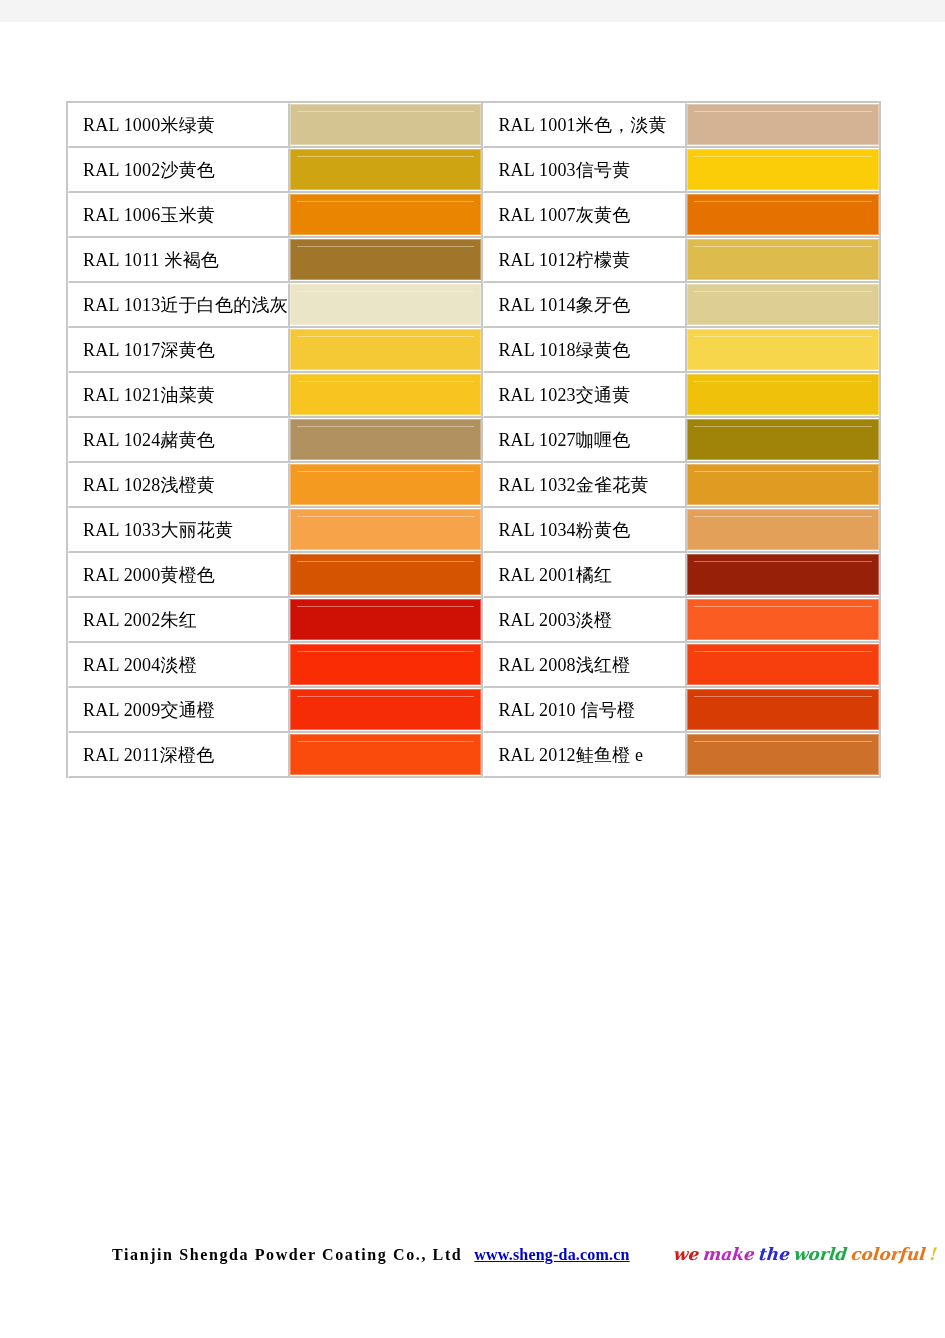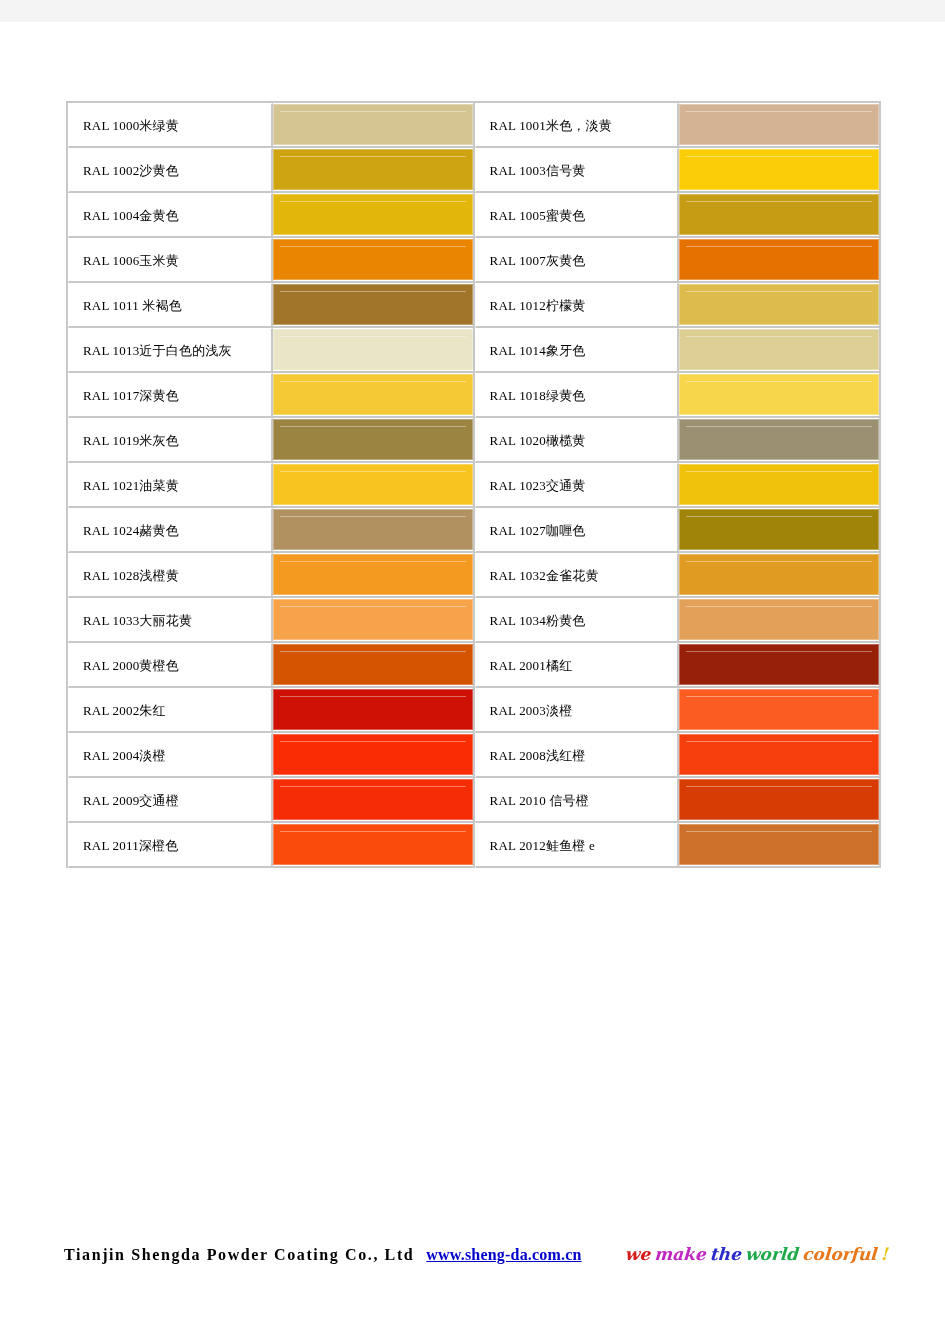--- a/index.html
+++ b/index.html
@@ -50,21 +50,21 @@
     background: #ffffff;
     border-top: 1px solid #ffffff;
     border-left: 1px solid #ffffff;
   }
   td.swatch-cell {
     width: 203px;
     padding: 0;
   }
   .name-inner {
     padding: 0 0 0 14px;
-    font-size: 13px;
+    font-size: 18px;
     color: #000000;
     white-space: nowrap;
     letter-spacing: 0.2px;
     line-height: 41px;
   }
   .swatch {
     width: 100%;
     height: 41px;
     box-sizing: border-box;
     position: relative;
@@ -81,21 +81,21 @@
   }
 
   #footer {
     position: absolute;
     left: 0;
     top: 1222px;
     width: 945px;
     text-align: left;
   }
   #footer-inner {
-    padding-left: 64px;
+    padding-left: 112px;
     display: flex;
     align-items: baseline;
   }
   #company-name {
     font-family: "Liberation Serif", "DejaVu Serif", serif;
     font-size: 16px;
     font-weight: bold;
     color: #000000;
     letter-spacing: 1.6px;
     white-space: nowrap;
@@ -155,34 +155,20 @@
           </td>
           <td class="name-cell">
             <div class="name-inner">RAL  1003信号黄</div>
           </td>
           <td class="swatch-cell">
             <div class="swatch" style="background: rgb(251, 205, 9);"></div>
           </td>
         </tr>
         <tr>
           <td class="name-cell">
-            <div class="name-inner">RAL  1004金黄色</div>
-          </td>
-          <td class="swatch-cell">
-            <div class="swatch" style="background: rgb(227, 182, 12);"></div>
-          </td>
-          <td class="name-cell">
-            <div class="name-inner">RAL  1005蜜黄色</div>
-          </td>
-          <td class="swatch-cell">
-            <div class="swatch" style="background: rgb(199, 156, 21);"></div>
-          </td>
-        </tr>
-        <tr>
-          <td class="name-cell">
             <div class="name-inner">RAL  1006玉米黄</div>
           </td>
           <td class="swatch-cell">
             <div class="swatch" style="background: rgb(233, 133, 0);"></div>
           </td>
           <td class="name-cell">
             <div class="name-inner">RAL  1007灰黄色</div>
           </td>
           <td class="swatch-cell">
             <div class="swatch" style="background: rgb(229, 114, 0);"></div>
@@ -221,34 +207,20 @@
             <div class="name-inner">RAL  1017深黄色</div>
           </td>
           <td class="swatch-cell">
             <div class="swatch" style="background: rgb(245, 200, 54);"></div>
           </td>
           <td class="name-cell">
             <div class="name-inner">RAL  1018绿黄色</div>
           </td>
           <td class="swatch-cell">
             <div class="swatch" style="background: rgb(247, 214, 75);"></div>
-          </td>
-        </tr>
-        <tr>
-          <td class="name-cell">
-            <div class="name-inner">RAL  1019米灰色</div>
-          </td>
-          <td class="swatch-cell">
-            <div class="swatch" style="background: rgb(155, 132, 65);"></div>
-          </td>
-          <td class="name-cell">
-            <div class="name-inner">RAL  1020橄榄黄</div>
-          </td>
-          <td class="swatch-cell">
-            <div class="swatch" style="background: rgb(155, 145, 114);"></div>
           </td>
         </tr>
         <tr>
           <td class="name-cell">
             <div class="name-inner">RAL  1021油菜黄</div>
           </td>
           <td class="swatch-cell">
             <div class="swatch" style="background: rgb(247, 196, 32);"></div>
           </td>
           <td class="name-cell">

